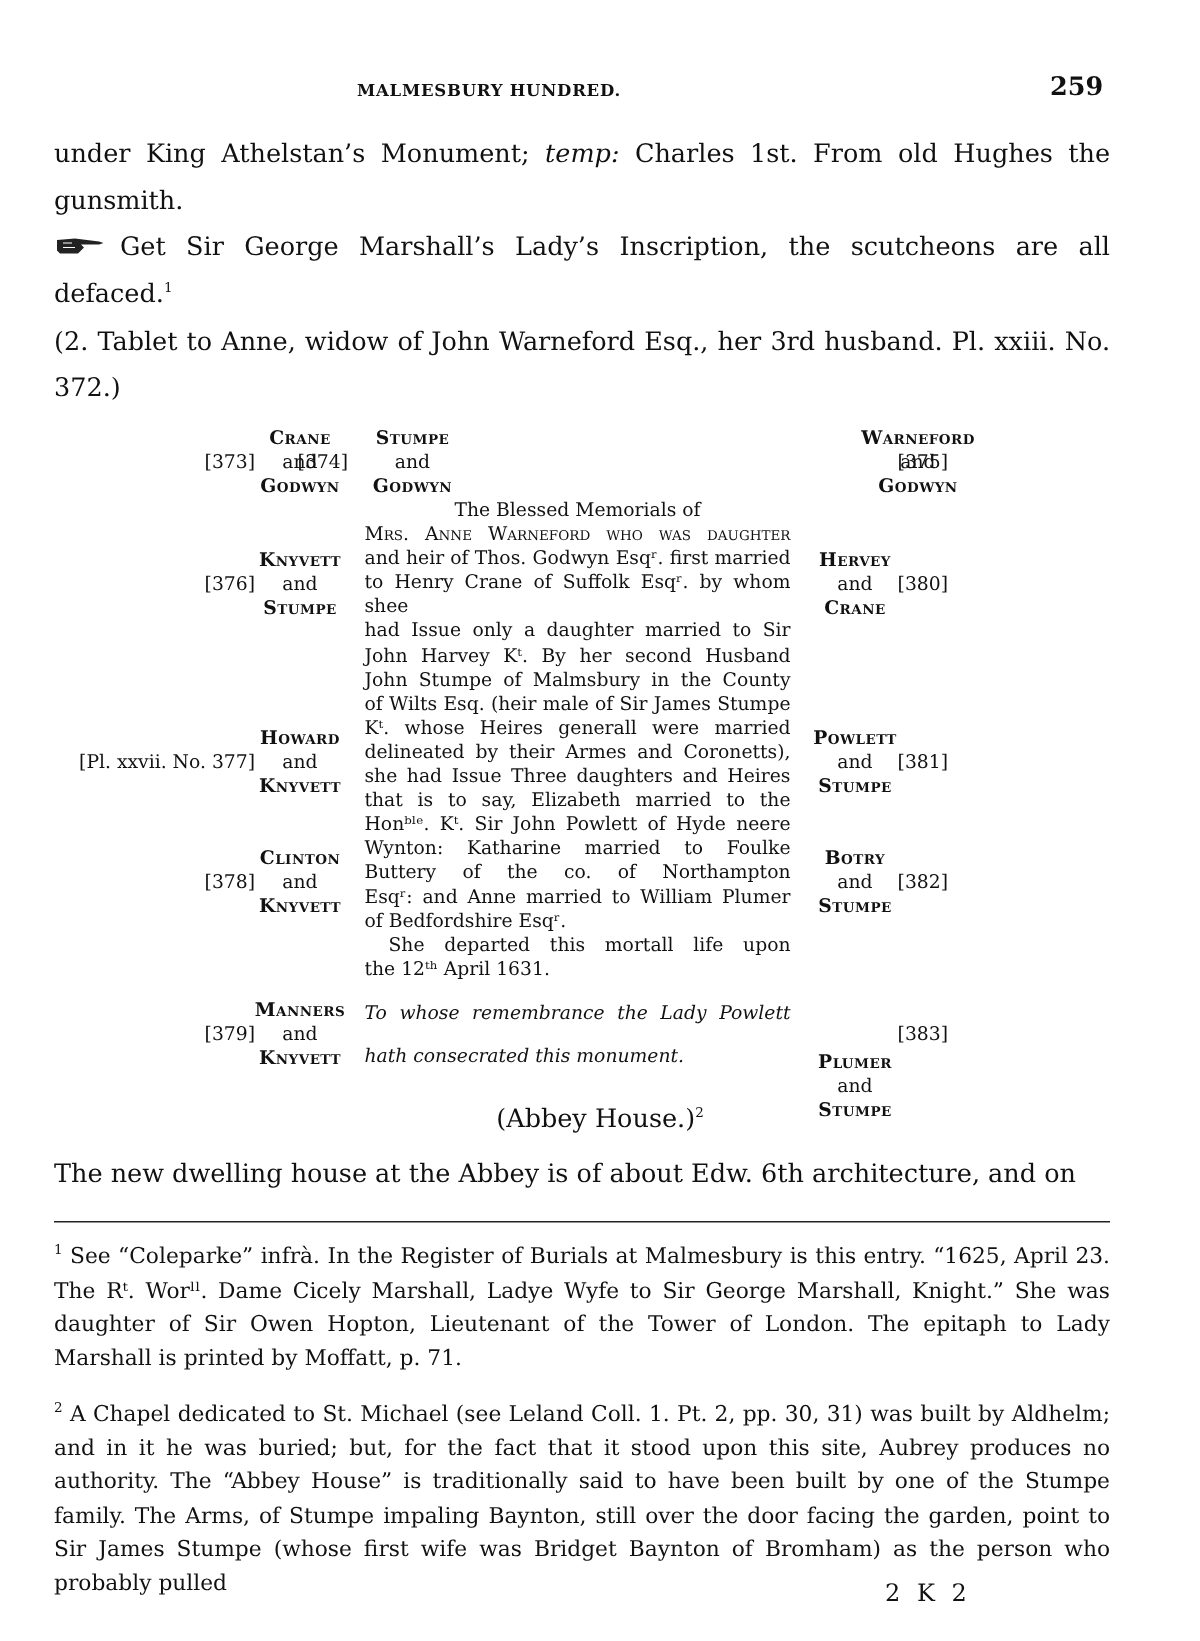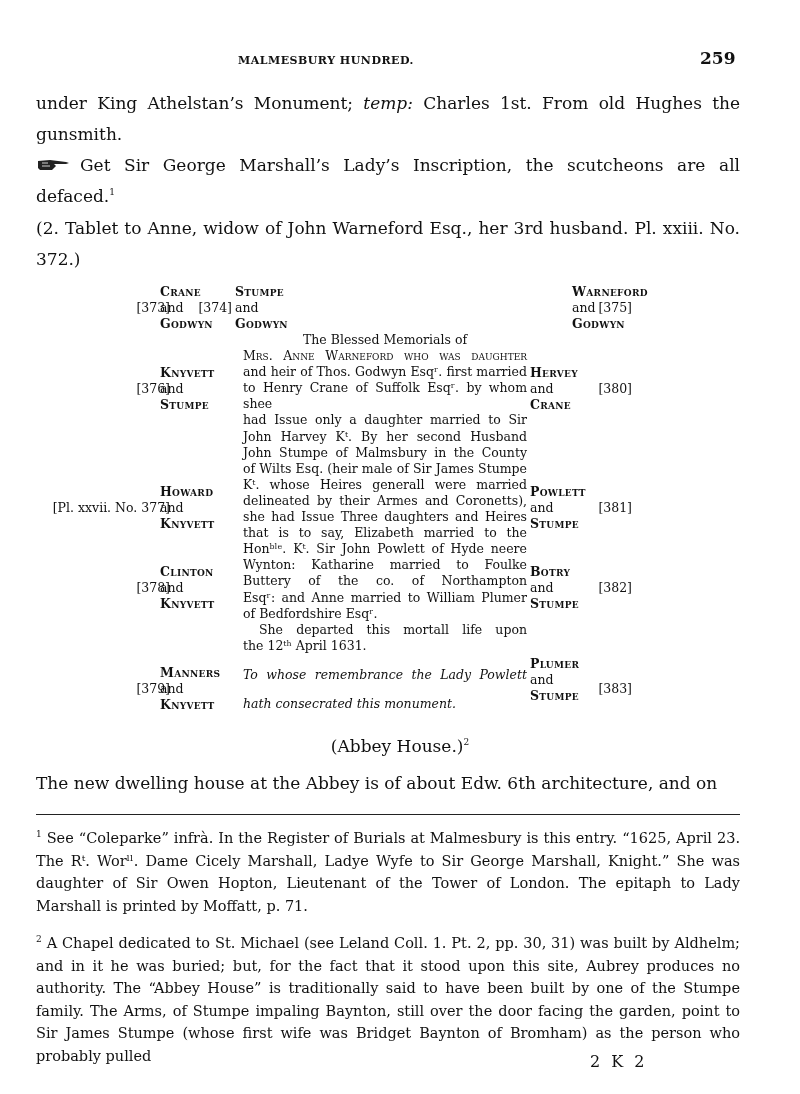--- a/index.html
+++ b/index.html
@@ -16,21 +16,21 @@
   .page-num { top: 48px; left: 700px; font-size: 17px; font-weight: bold; }
   .body-text {
     left: 36px; width: 704px; font-size: 17px; line-height: 31px;
     text-align: justify; text-align-last: left;
   }
   .hand-icon {
     display: inline-block; width: 34px; height: 16px; margin-right: 10px; vertical-align: -2px;
   }
   sup { font-size: 9px; line-height: 0; }
   .sc { font-variant: small-caps; font-weight: bold; letter-spacing: 0.3px; }
-  .arm { position: absolute; width: 80px; text-align: left; font-size: 12.5px; line-height: 16px; }
+  .arm { position: absolute; width: 80px; text-align: center; font-size: 12.5px; line-height: 16px; }
   .ref { position: absolute; font-size: 12.5px; line-height: 16px; text-align: right; }
   .center-text { position: absolute; left: 243px; width: 284px; font-size: 12.5px; line-height: 16.1px; text-align: justify; text-align-last: justify; }
   .center-text .line { display: block; }
   .center-text .last { text-align-last: left; }
   .center-text .cen { text-align: center; text-align-last: center; }
   .center-text i { font-style: italic; margin-top: 13px; }
 
   .section-head { top: 736px; left: 0; width: 800px; text-align: center; font-size: 17px; }
   .rule { top: 814px; left: 36px; width: 704px; height: 1px; background: #222; }
   .fn { left: 36px; width: 704px; font-size: 14.5px; line-height: 22.5px; text-align: justify; text-align-last: left; }
@@ -70,21 +70,21 @@
   <div class="arm" style="top:484px; left:530px;"><span class="sc">Powlett</span><br><span>and</span><br><span class="sc">Stumpe</span></div>
   <div class="ref" style="top:500px; left:590px; width:42px;">[381]</div>
 
   <div class="ref" style="top:580px; left:120px; width:50px;">[378]</div>
   <div class="arm" style="top:564px; left:160px;"><span class="sc">Clinton</span><br><span>and</span><br><span class="sc">Knyvett</span></div>
   <div class="arm" style="top:564px; left:530px;"><span class="sc">Botry</span><br><span>and</span><br><span class="sc">Stumpe</span></div>
   <div class="ref" style="top:580px; left:590px; width:42px;">[382]</div>
 
   <div class="ref" style="top:681px; left:120px; width:50px;">[379]</div>
   <div class="arm" style="top:665px; left:160px;"><span class="sc">Manners</span><br><span>and</span><br><span class="sc">Knyvett</span></div>
-  <div class="arm" style="top:656px; left:530px;"><span class="sc">Plumer</span><br><span>and</span><br><span class="sc">Stumpe</span></div>
+  <div class="arm" style="top:700px; left:530px;"><span class="sc">Plumer</span><br><span>and</span><br><span class="sc">Stumpe</span></div>
   <div class="ref" style="top:681px; left:590px; width:42px;">[383]</div>
 
   <div class="center-text" style="top:332px;">
     <span class="line cen">The Blessed Memorials of</span>
     <span class="line sc-line" style="font-variant:small-caps;">Mrs. Anne Warneford who was daughter</span>
     <span class="line">and heir of Thos. Godwyn Esqʳ. first married</span>
     <span class="line">to Henry Crane of Suffolk Esqʳ. by whom shee</span>
     <span class="line">had Issue only a daughter married to Sir</span>
     <span class="line">John Harvey Kᵗ.  By her second Husband</span>
     <span class="line">John Stumpe of Malmsbury in the County</span>

